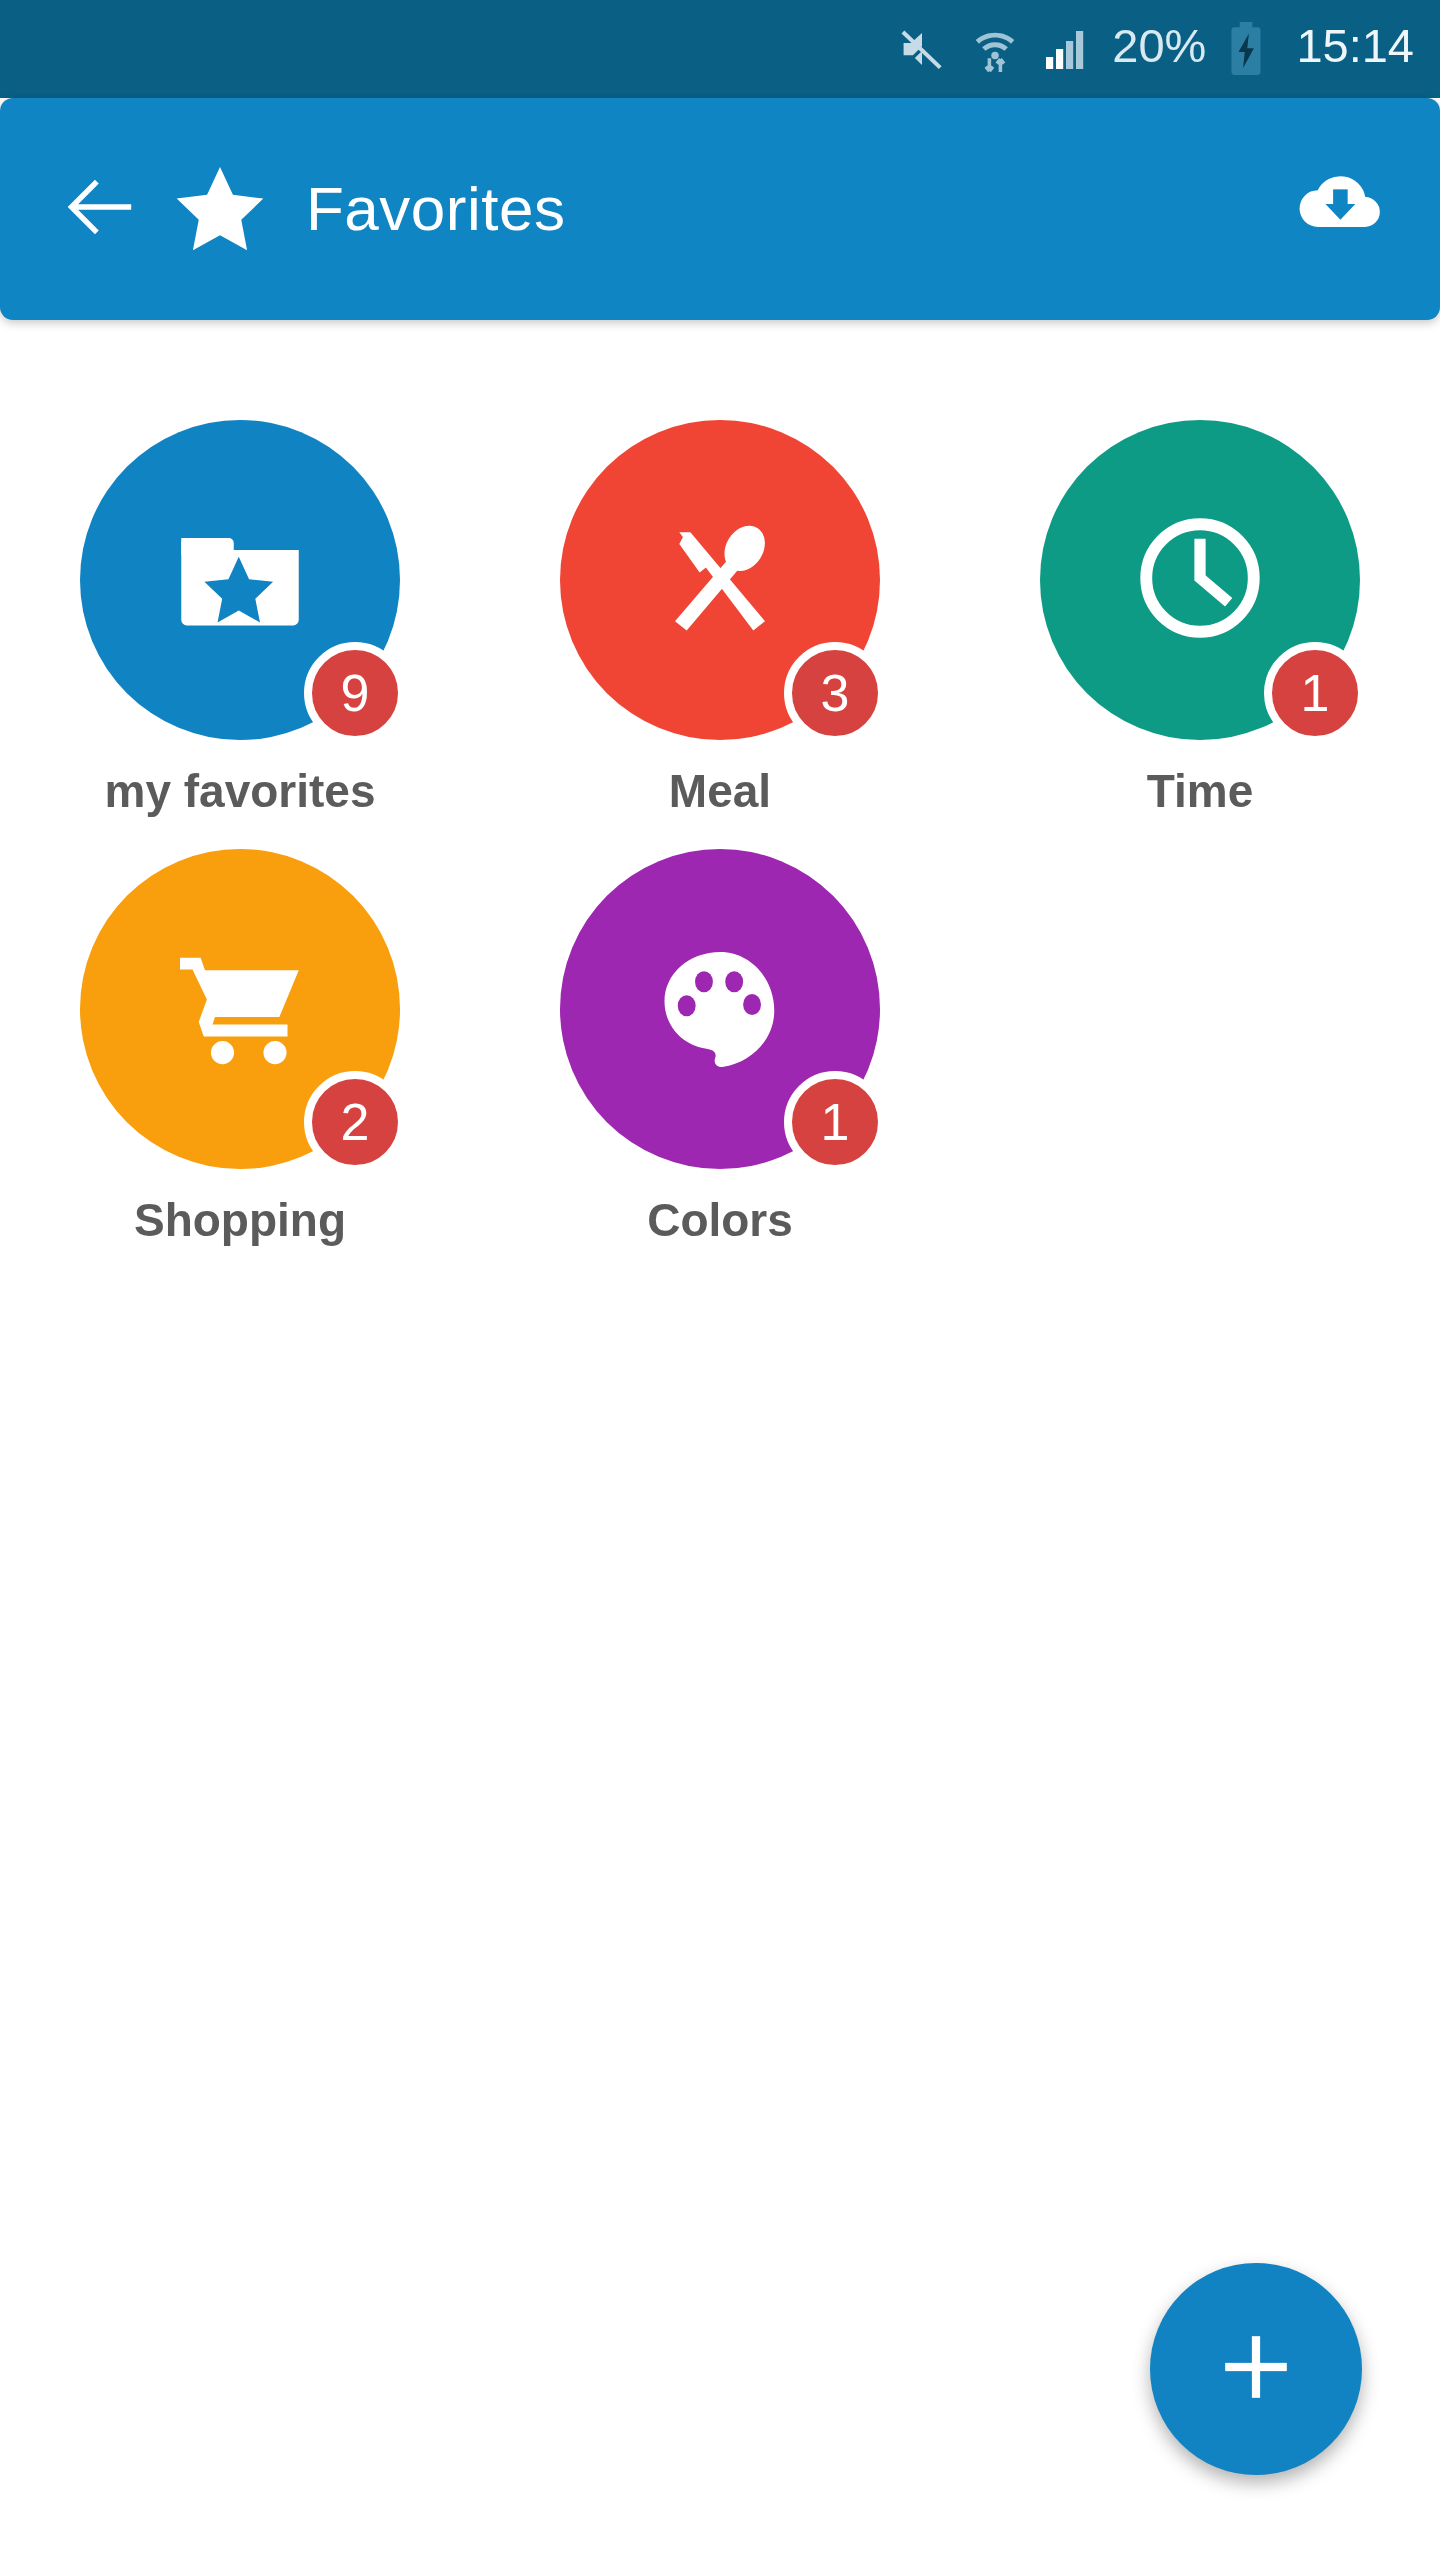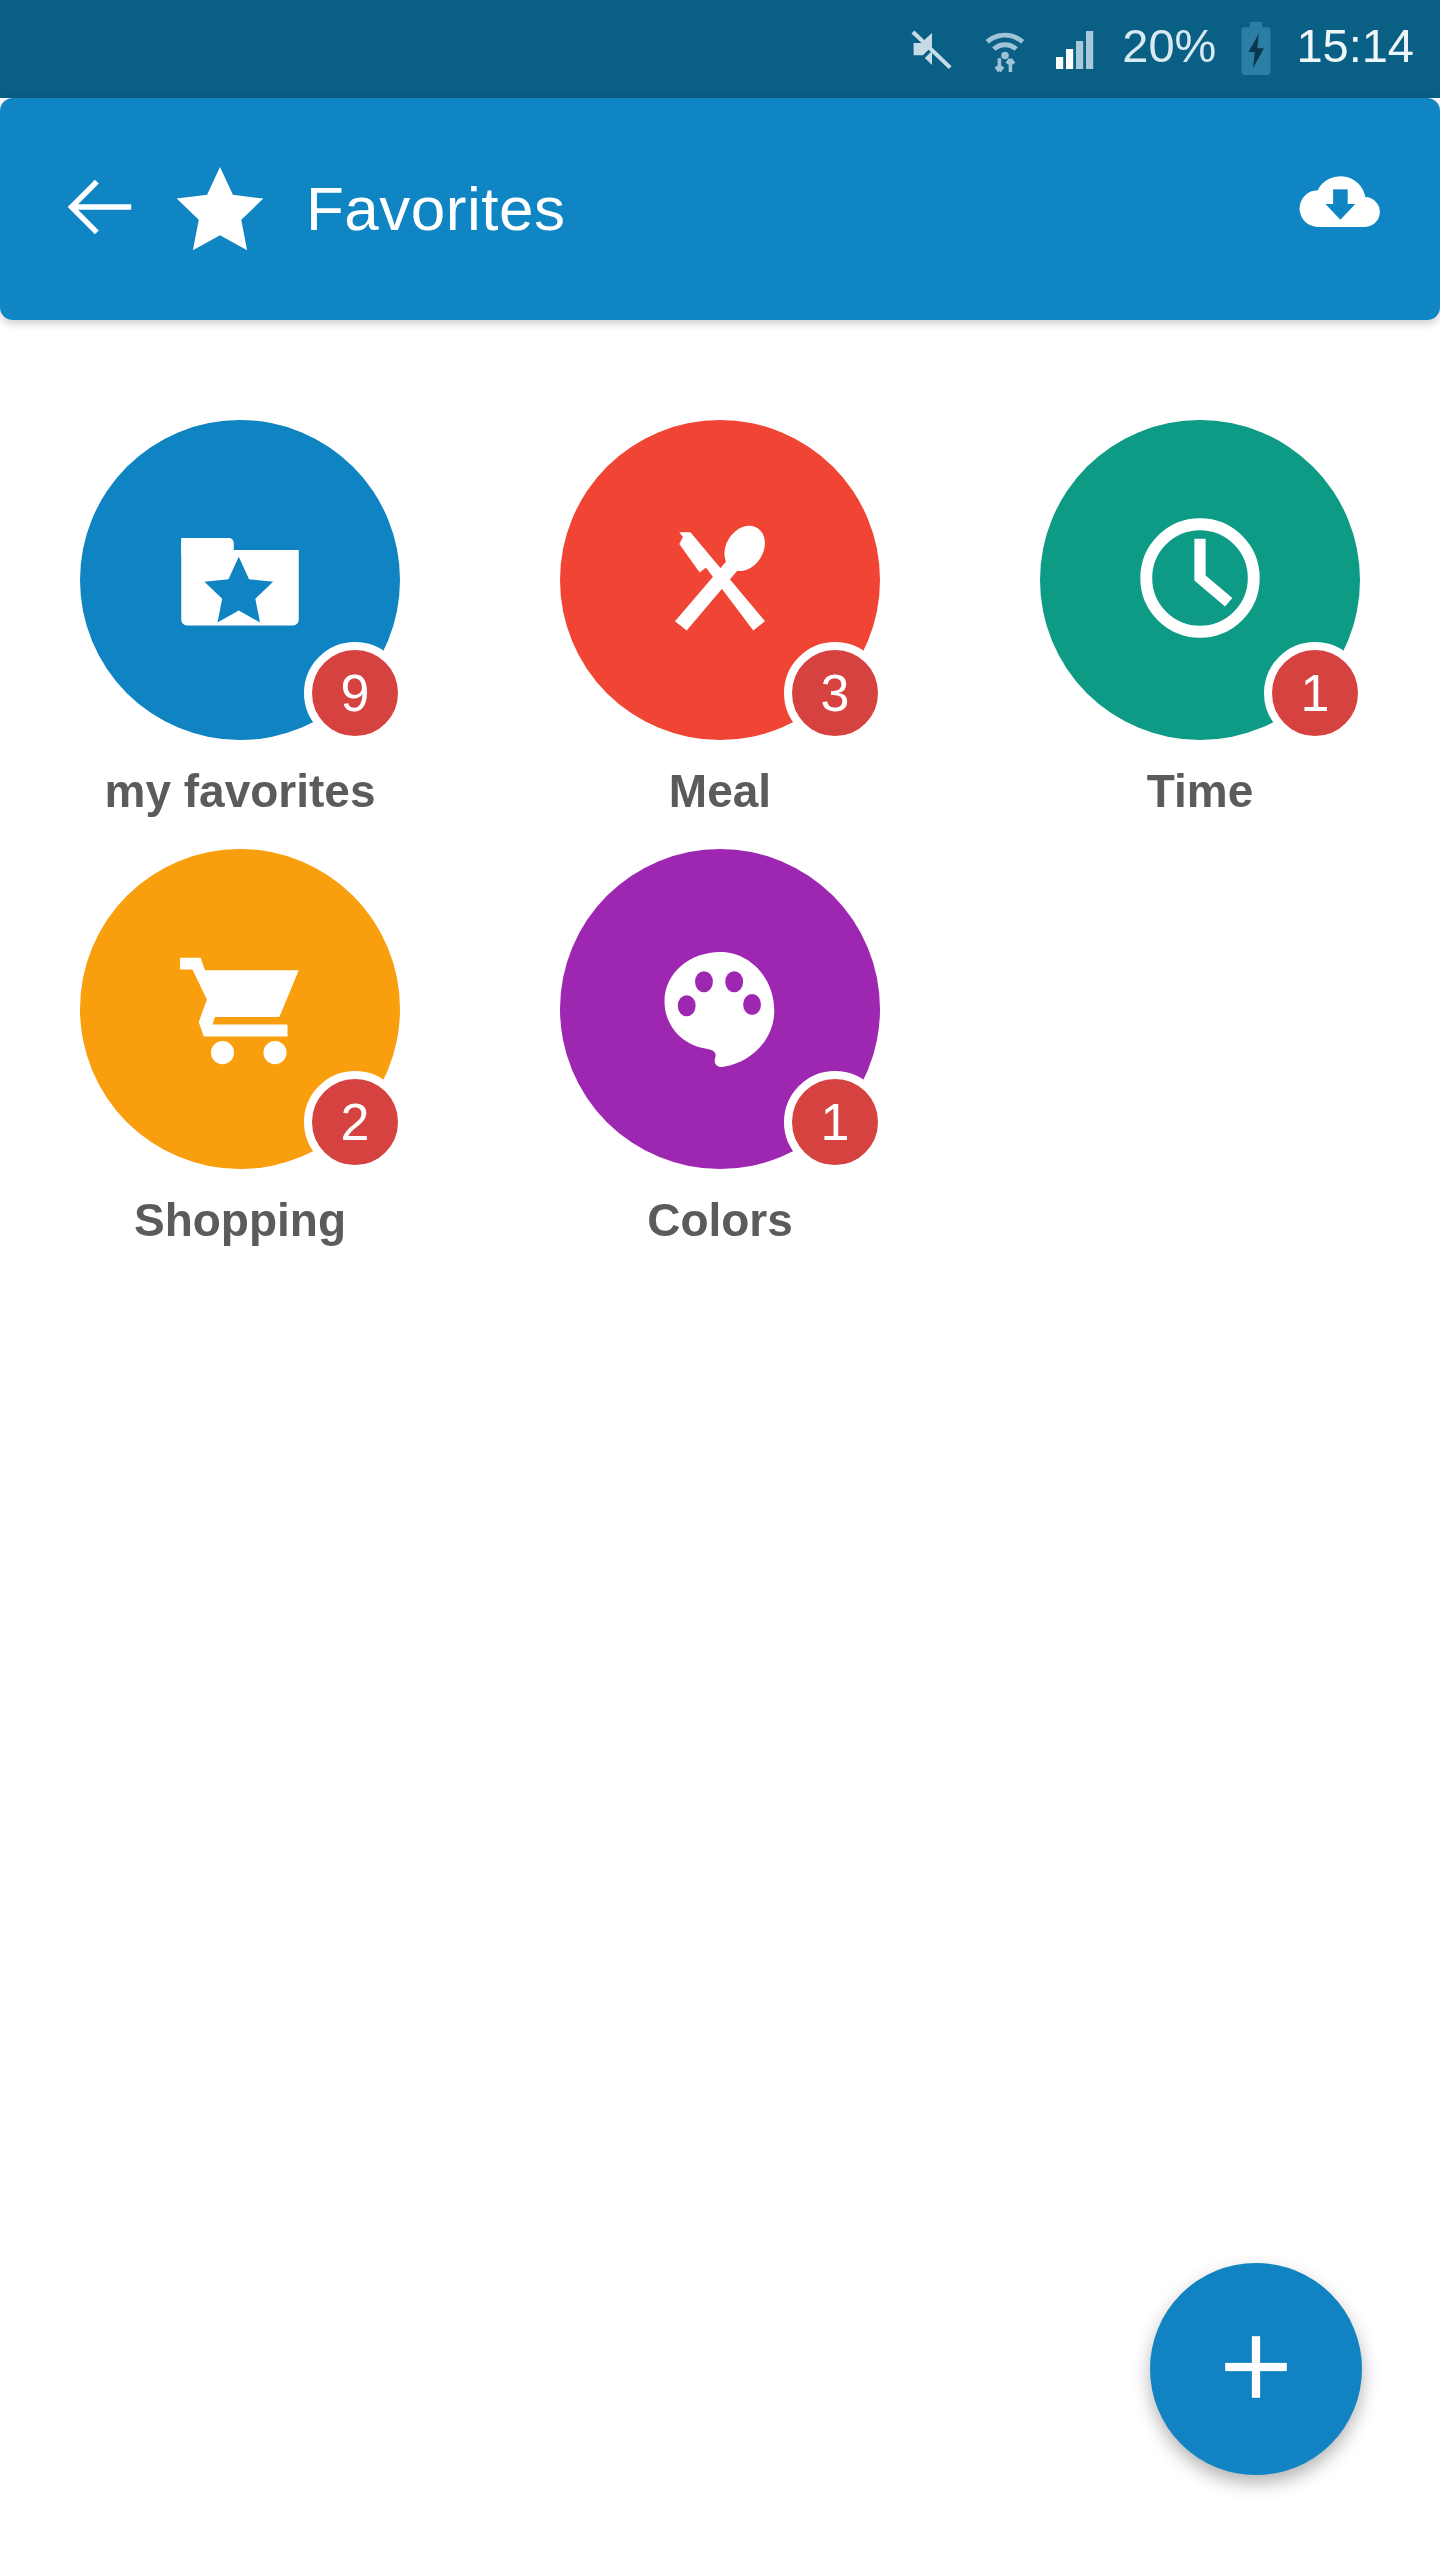--- a/index.html
+++ b/index.html
@@ -20,20 +20,21 @@
     padding-right:26px;
   }
   .status-icons { display:flex; gap:22px; }
   .sb-icon { display:flex; align-items:center; justify-content:center; }
   .sb-text {
     color:#d9e9f1; font-size:47px; font-weight:400;
     letter-spacing:0px; line-height:1;
   }
   .sb-clock {
     color:#eef6fa; font-size:47px; font-weight:400; line-height:1;
+    margin-left:10px;
   }
 
   
   .app-bar {
     position:absolute; top:98px; left:0;
     width:1440px; height:222px;
     background:#1085c4;
     display:flex; align-items:center;
     box-shadow:0 3px 10px rgba(0,0,0,0.22);
     z-index:5;

